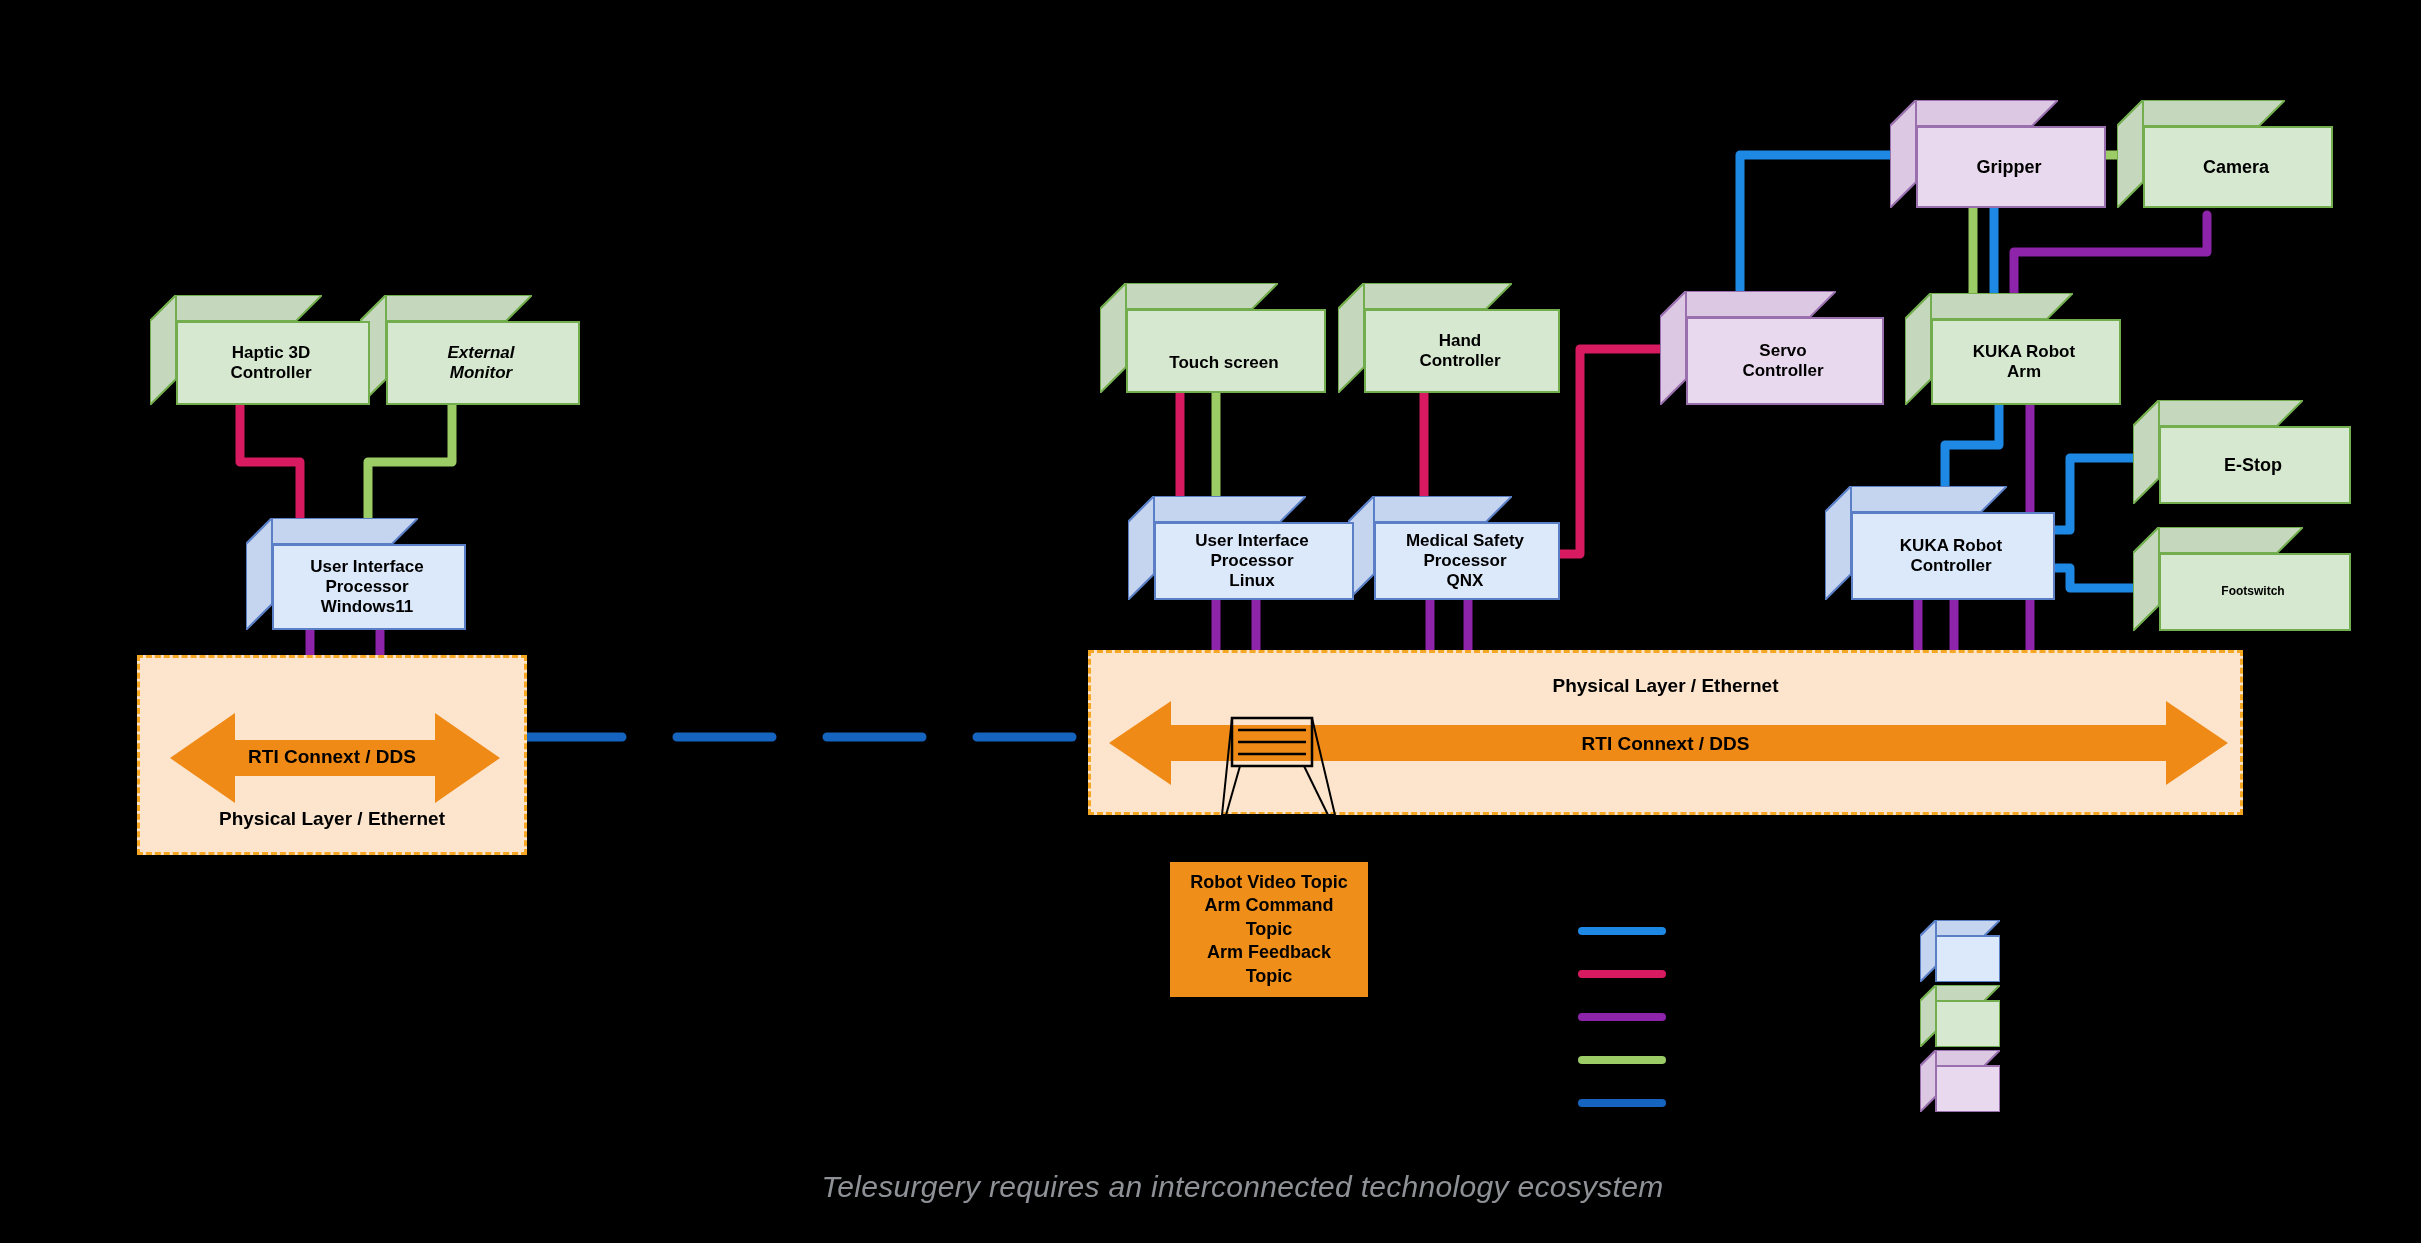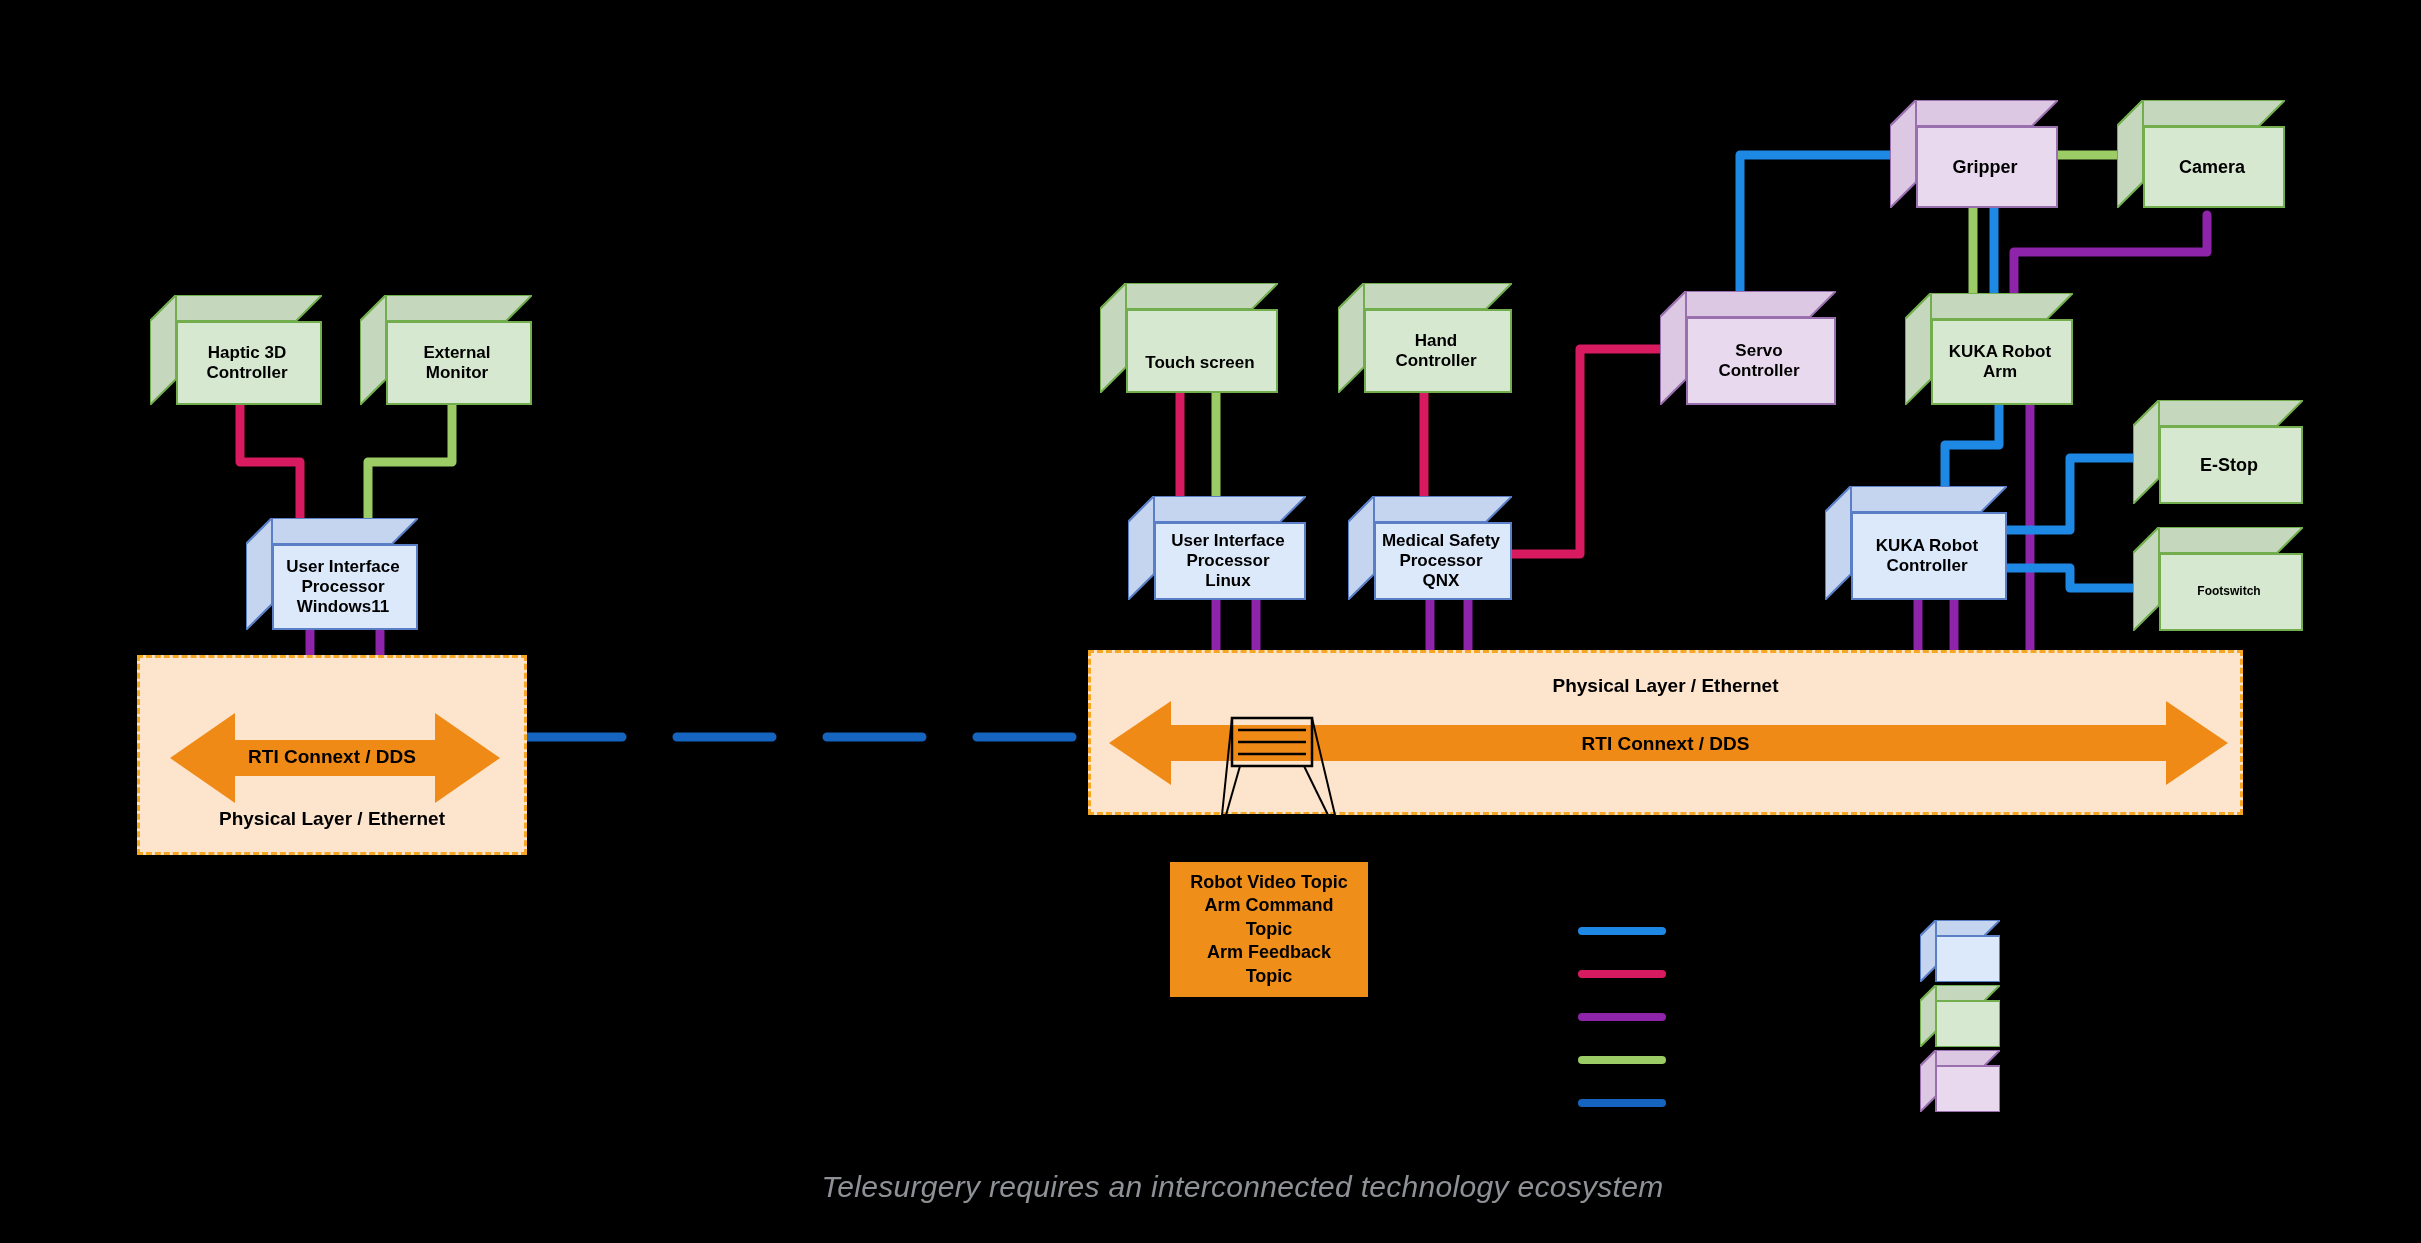--- a/index.html
+++ b/index.html
@@ -2,21 +2,21 @@
 <html><head>
 <meta charset="utf-8">
 <style>
   html,body{margin:0;padding:0;background:#000;}
   body{width:2421px;height:1243px;position:relative;overflow:hidden;
        font-family:"Liberation Sans","DejaVu Sans",sans-serif;}
   #stage{position:absolute;inset:0;}
   svg#wires{position:absolute;left:0;top:0;width:2421px;height:1243px;pointer-events:none;}
 
   
-  .box{position:absolute;}
+  .box{position:absolute;padding-left:48px;}
   .box .face{position:absolute;left:0;bottom:0;right:0;top:22px;
        border:2px solid var(--bd);background:var(--fill);box-sizing:border-box;z-index:2;}
   .box .top{position:absolute;left:0;top:0;width:100%;height:100%;z-index:1;}
   .box .lbl{position:absolute;left:30px;right:4px;top:22px;bottom:0;
        display:flex;align-items:center;justify-content:center;text-align:center;
        color:#000;font-weight:700;line-height:1.16;z-index:3;white-space:pre-line;}
   .box.blue{--fill:#dce9fb;--bd:#5b7fc7;--side:#c3d3ec;}
   .box.green{--fill:#d7e8d0;--bd:#72ae4d;--side:#c3d6bb;}
   .box.purple{--fill:#e9d9ee;--bd:#9a6fae;--side:#dbc6e2;}
 
@@ -126,21 +126,21 @@
         <svg width="172" height="110" style="position:absolute;left:0;top:0;">
           <polygon points="0,26 26,0 172,0 146,26" fill="#c5d8bd" stroke="#72ae4d" stroke-width="2"></polygon>
           <polygon points="0,26 26,0 26,84 0,110" fill="#c5d8bd" stroke="#72ae4d" stroke-width="2"></polygon>
         </svg>
       </div>
     <div class="face" style="left: 26px; top: 26px;"></div>
     <div class="lbl" style="left: 26px; top: 26px;">Haptic 3D
 Controller</div>
   </div>
 
-  <div class="box green" style="left:360px;top:295px;width:172px;height:110px;font-size:17px;">
+  <div class="box green" style="left:360px;top:295px;width:172px;height:110px;font-size:17px;font-style:italic;">
     <div class="top">
         <svg width="172" height="110" style="position:absolute;left:0;top:0;">
           <polygon points="0,26 26,0 172,0 146,26" fill="#c5d8bd" stroke="#72ae4d" stroke-width="2"></polygon>
           <polygon points="0,26 26,0 26,84 0,110" fill="#c5d8bd" stroke="#72ae4d" stroke-width="2"></polygon>
         </svg>
       </div>
     <div class="face" style="left: 26px; top: 26px;"></div>
     <div class="lbl" style="left: 26px; top: 26px;">External
 Monitor</div>
   </div>

